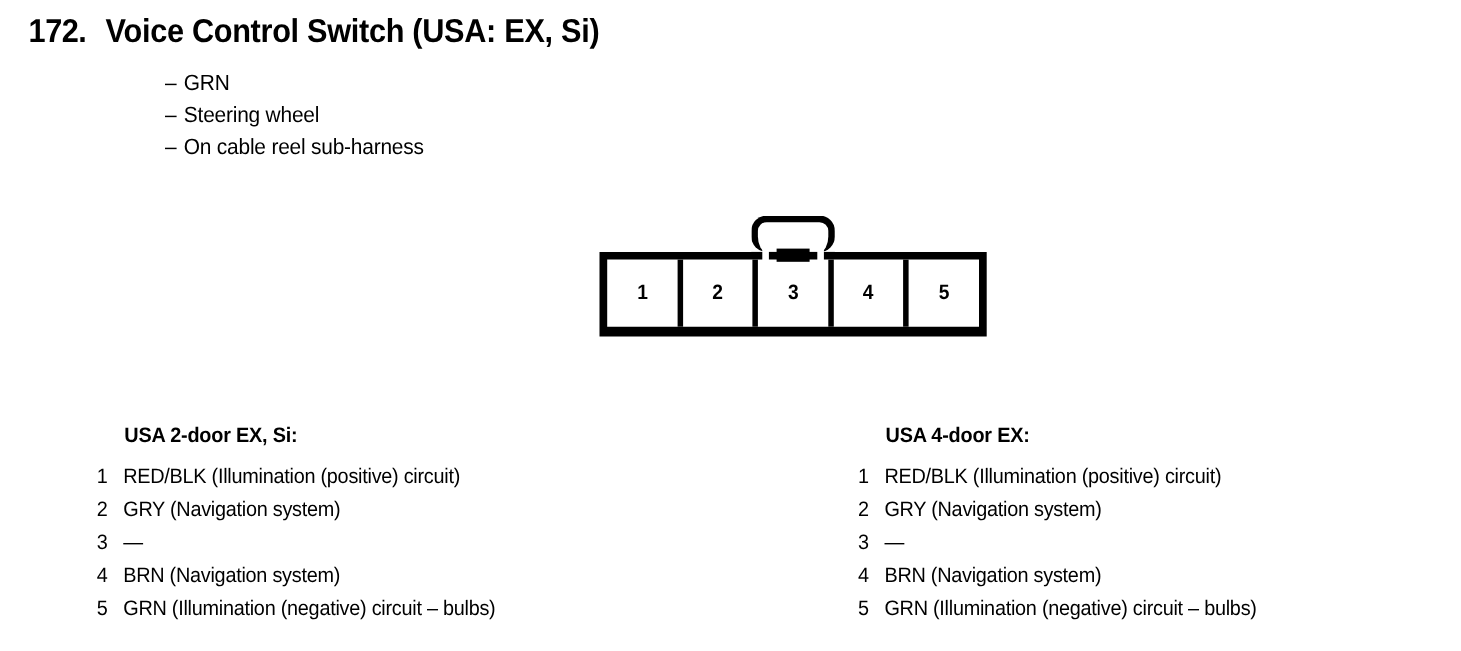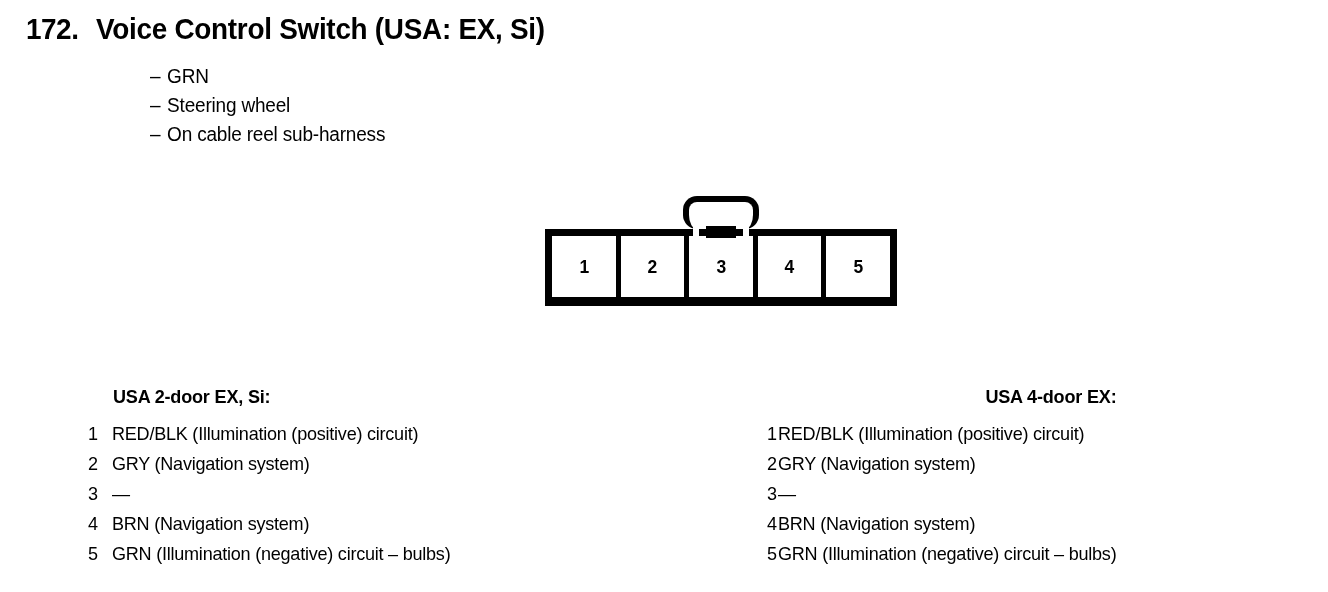--- a/index.html
+++ b/index.html
@@ -139,21 +139,21 @@
   .cavity-num {
     font-size: 19px;
     font-weight: bold;
     line-height: 1;
     transform: scaleX(0.92);
   }
 
   
   .pinlist { position: absolute; top: 366px; margin-top: 20px; }
   .pinlist.left  { left: 88px; }
-  .pinlist.right { left: 754px; text-align: right; }
+  .pinlist.right { left: 780px; }
 
   .pin-head {
     font-size: 19px;
     font-weight: bold;
     letter-spacing: -0.2px;
     margin-left: 25px;
     margin-bottom: 11px;
     white-space: nowrap;
     transform: scaleX(0.95);
     transform-origin: left center;

